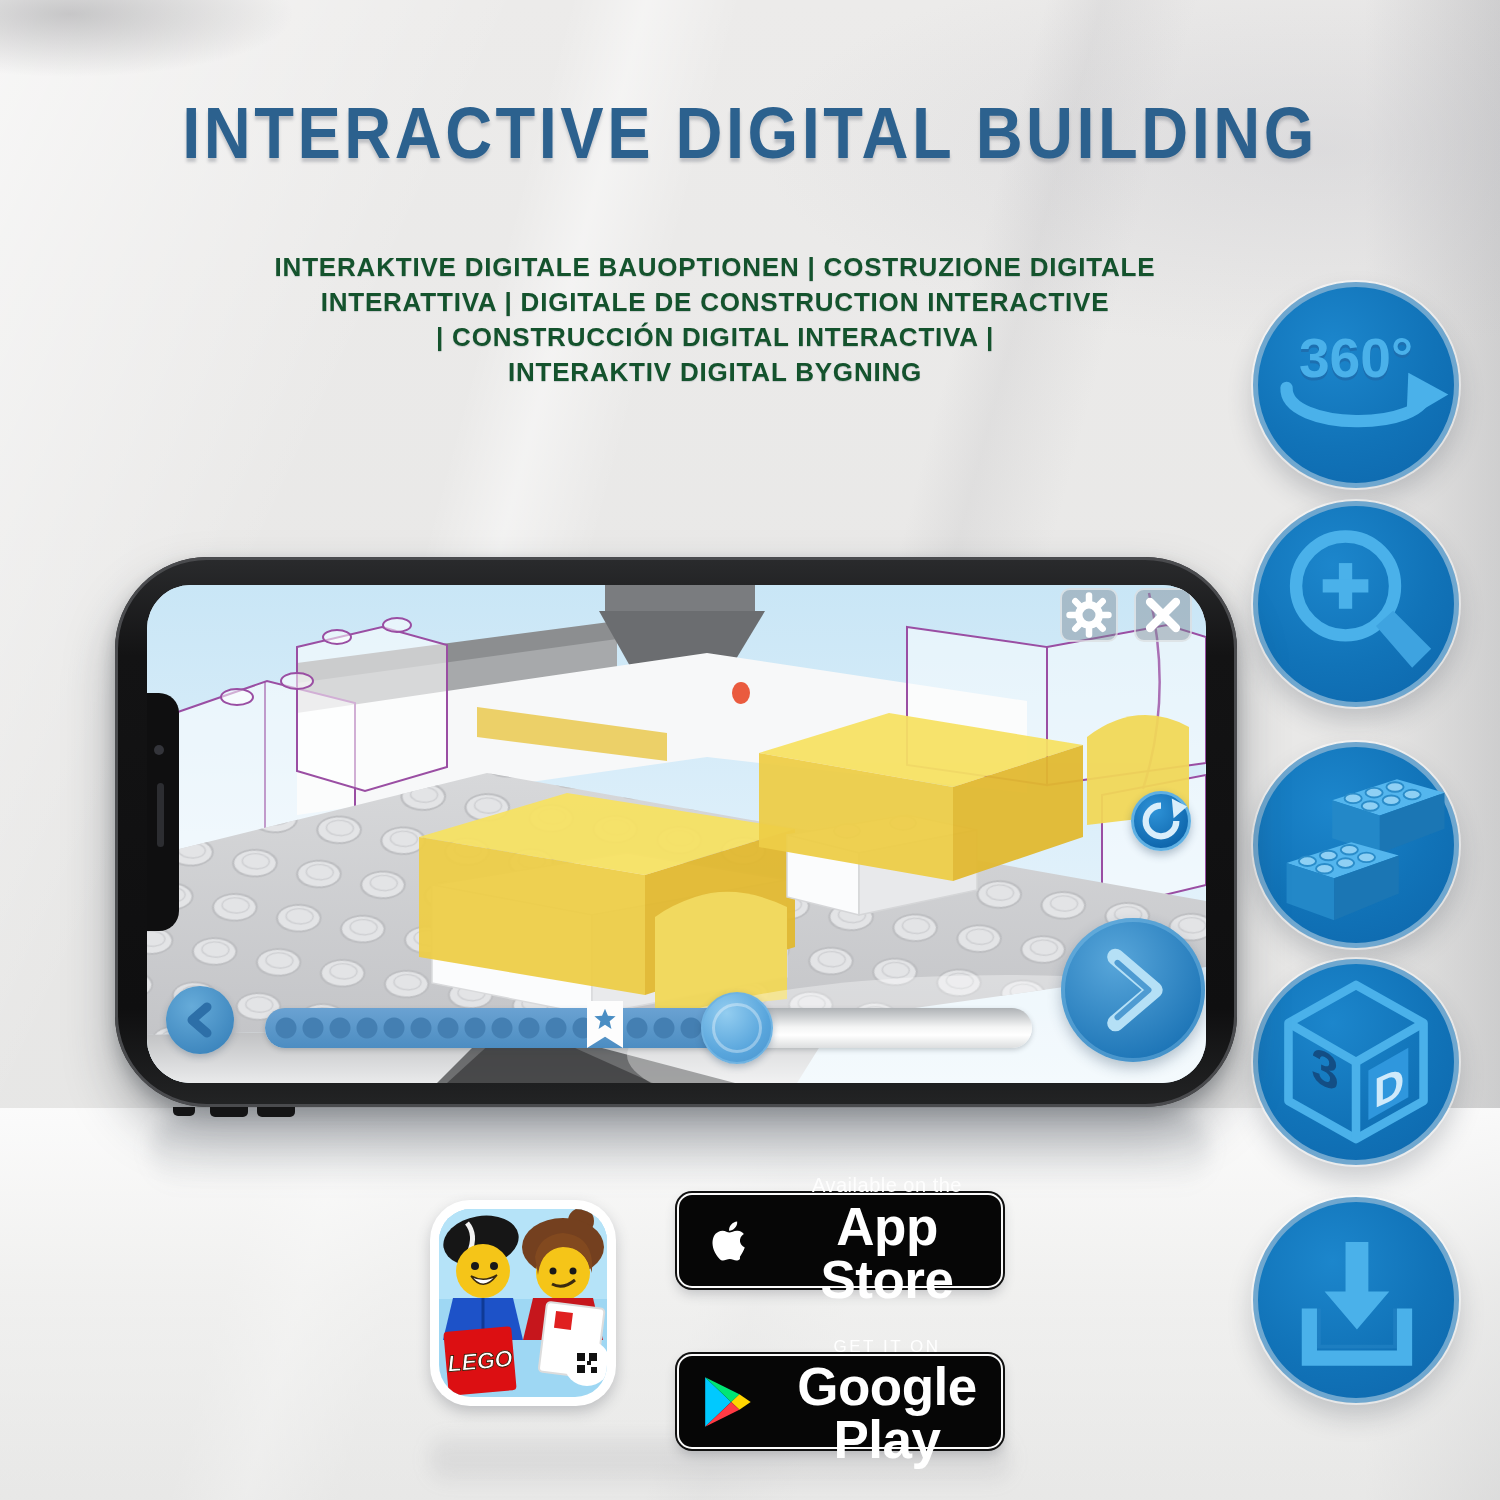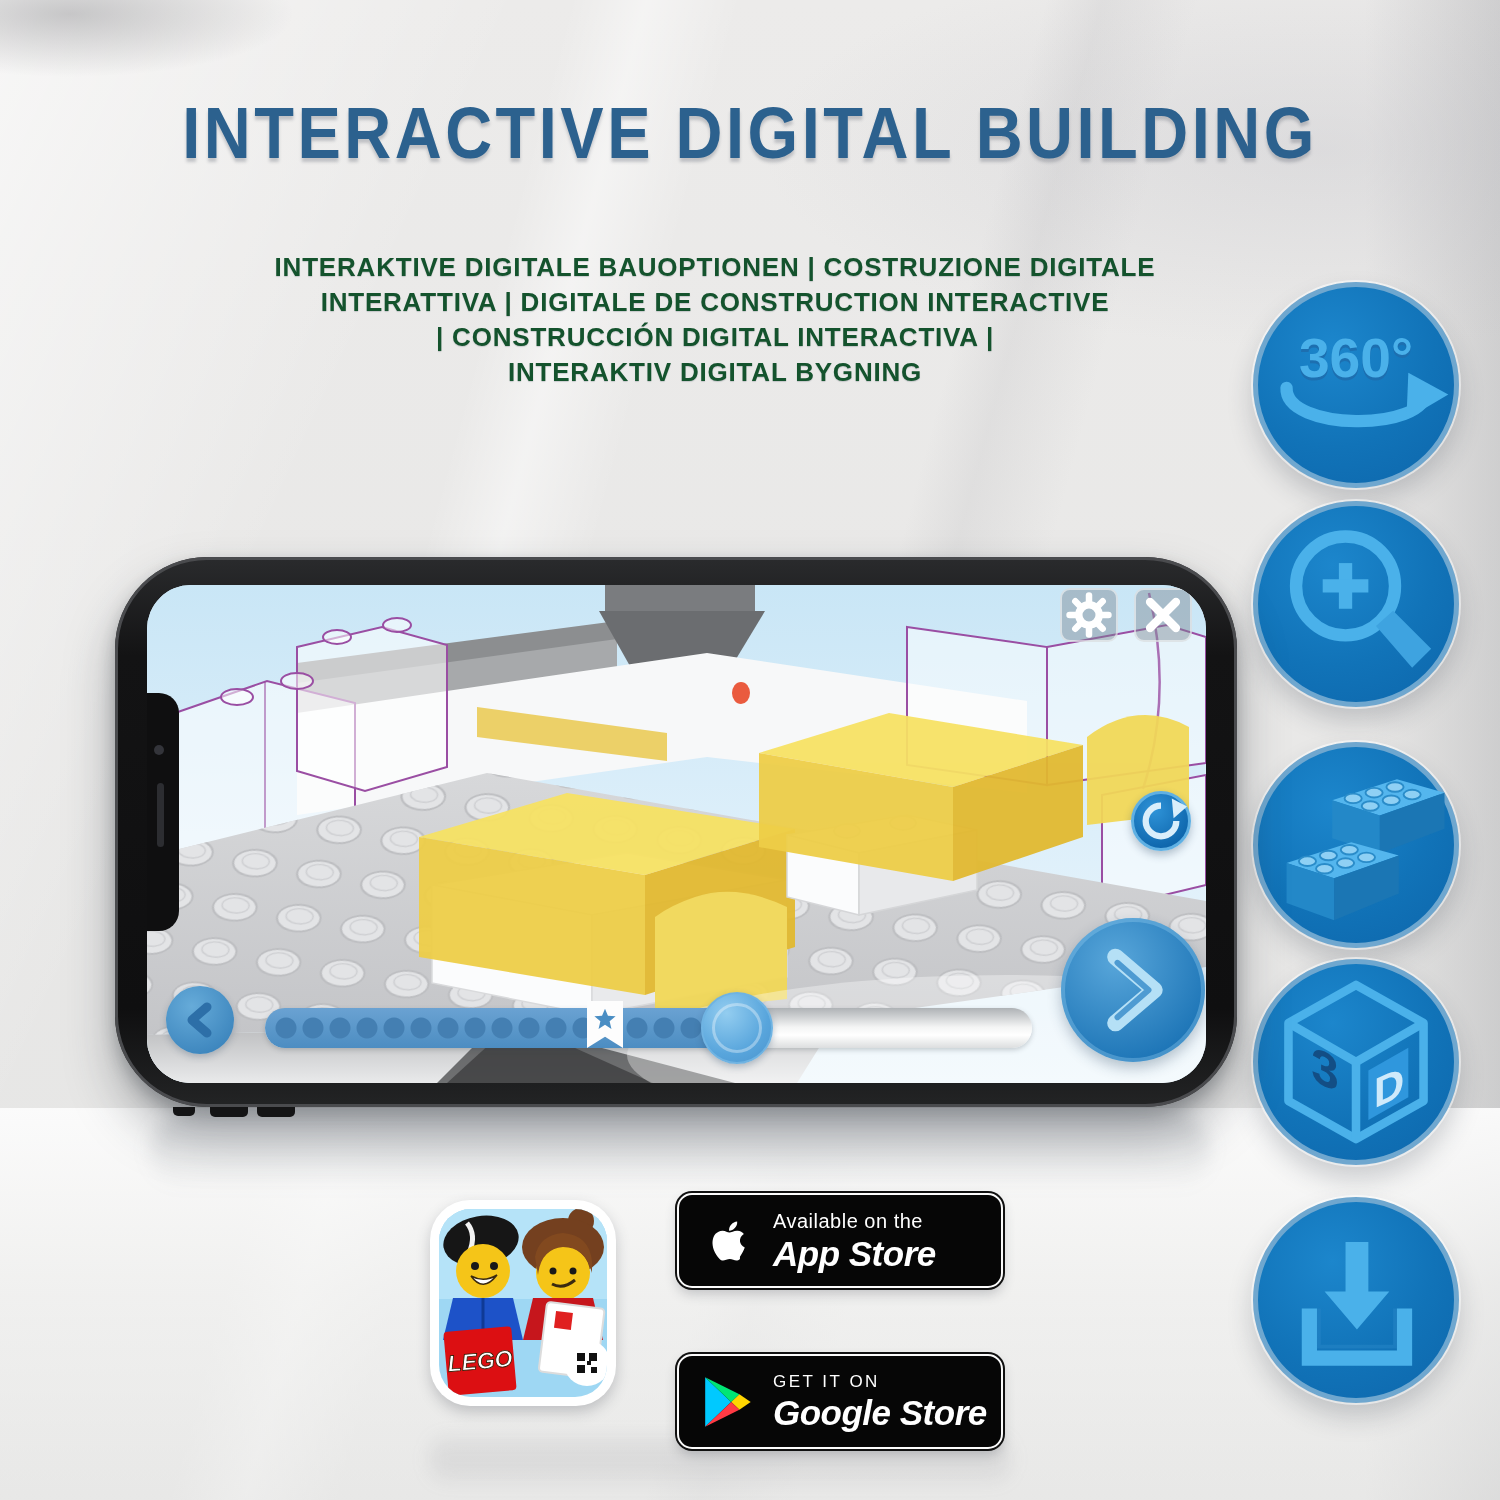--- a/index.html
+++ b/index.html
@@ -78,24 +78,24 @@
   .thumb::after{content:"";position:absolute;inset:9px;border-radius:50%;border:3px solid rgba(255,255,255,.35);}
   .app-badge{position:absolute;left:430px;top:1200px;width:186px;height:206px;border-radius:40px;z-index:4;
     background:#fff;box-shadow:0 6px 14px rgba(60,65,75,.25);cursor:pointer;}
   .app-badge svg{position:absolute;left:9px;top:9px;border-radius:32px;}
   .badge{position:absolute;left:677px;width:326px;height:95px;border-radius:15px;background:#060606;z-index:4;
     border:2px solid #fbfbfb;box-shadow:0 0 0 2px #111, 0 6px 12px rgba(60,65,75,.25);
     box-sizing:border-box;display:flex;align-items:center;cursor:pointer;}
   .badge-appstore{top:1193px;}
   .badge-gplay{top:1310px;margin-top:44px;}
   .badge .logo{margin-left:24px;flex:0 0 auto;}
-  .badge .txt{margin-left:18px;color:#fff;line-height:1;}
+  .badge .txt{margin-left:18px;color:#fff;line-height:1;text-align:center;}
   .badge .tag{font-size:20px;letter-spacing:.5px;margin-bottom:5px;}
   .badge-gplay .tag{font-size:17px;letter-spacing:2.5px;}
-  .badge .nm{font-size:35px;font-weight:700;letter-spacing:-.5px;font-style:italic;}
+  .badge .nm{font-size:53px;font-weight:700;letter-spacing:-.5px;}
 </style>
 </head>
 <body>
 
 <div>
   <div class="surface"></div>
   <div class="refl-phone"></div>
   <div class="refl-row"></div>
 
   <h1 class="title">INTERACTIVE DIGITAL BUILDING</h1>
@@ -394,16 +394,16 @@
 
   <div class="badge badge-gplay">
     <svg class="logo" width="52" height="56" viewBox="0 0 24 24">
       <polygon points="1,0.6 1,23.4 13,12" fill="#00c9ff"></polygon>
       <polygon points="1,0.6 16.8,8.4 13,12" fill="#00e675"></polygon>
       <polygon points="13,12 16.8,8.4 22,12 16.8,15.6" fill="#ffd500"></polygon>
       <polygon points="1,23.4 16.8,15.6 13,12" fill="#ff3a44"></polygon>
     </svg>
     <div class="txt">
       <div class="tag">GET IT ON</div>
-      <div class="nm">Google Store</div>
+      <div class="nm">Google Play</div>
     </div>
   </div>
 </div>
 
 </body></html>

